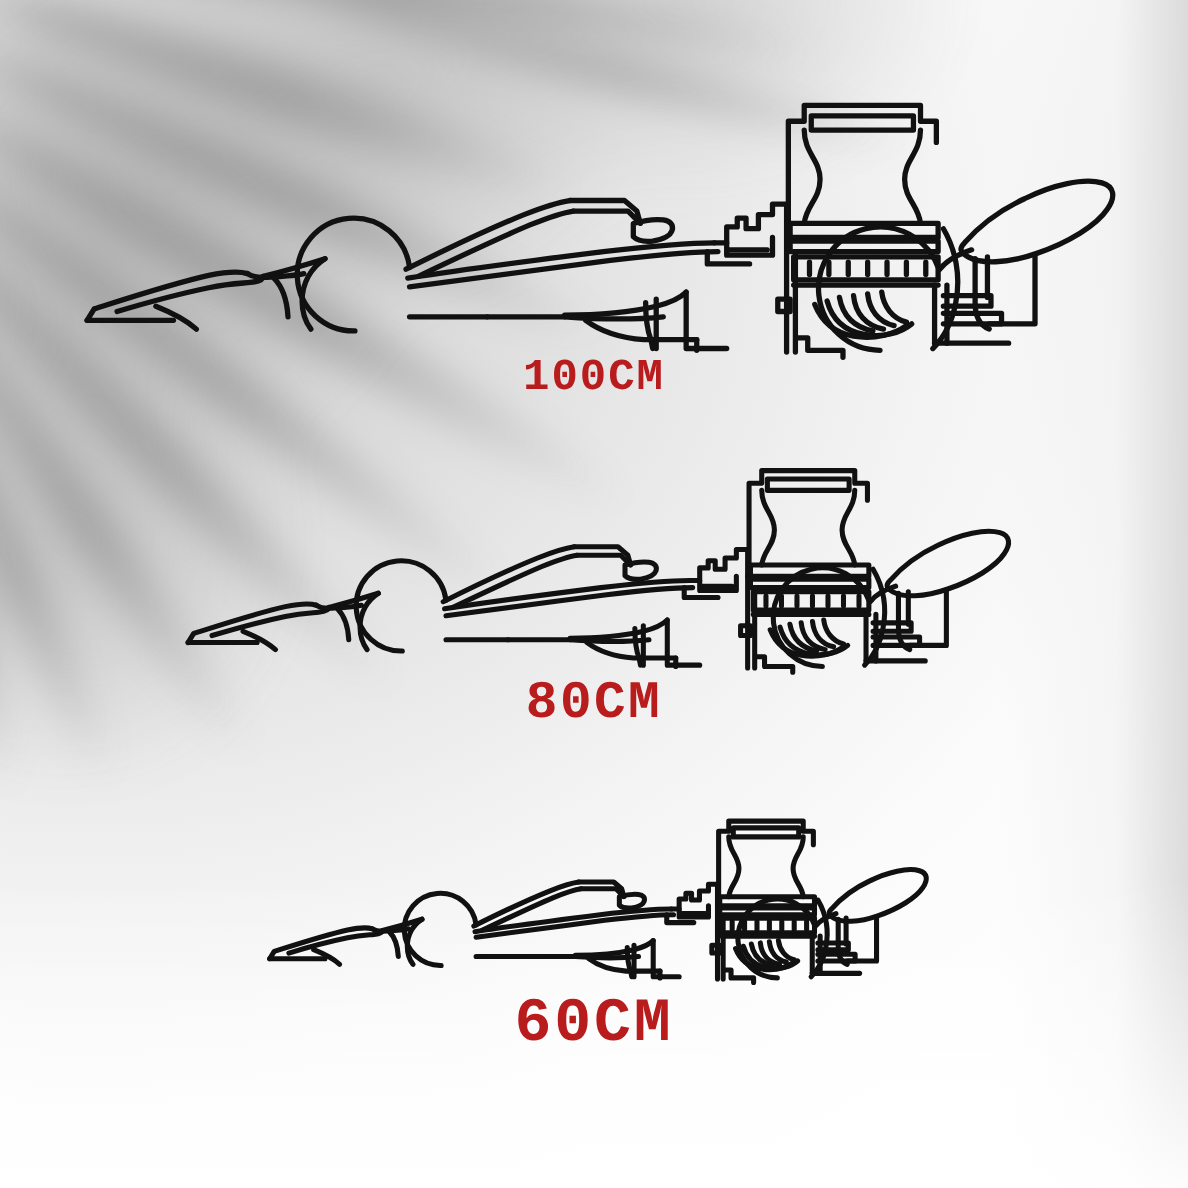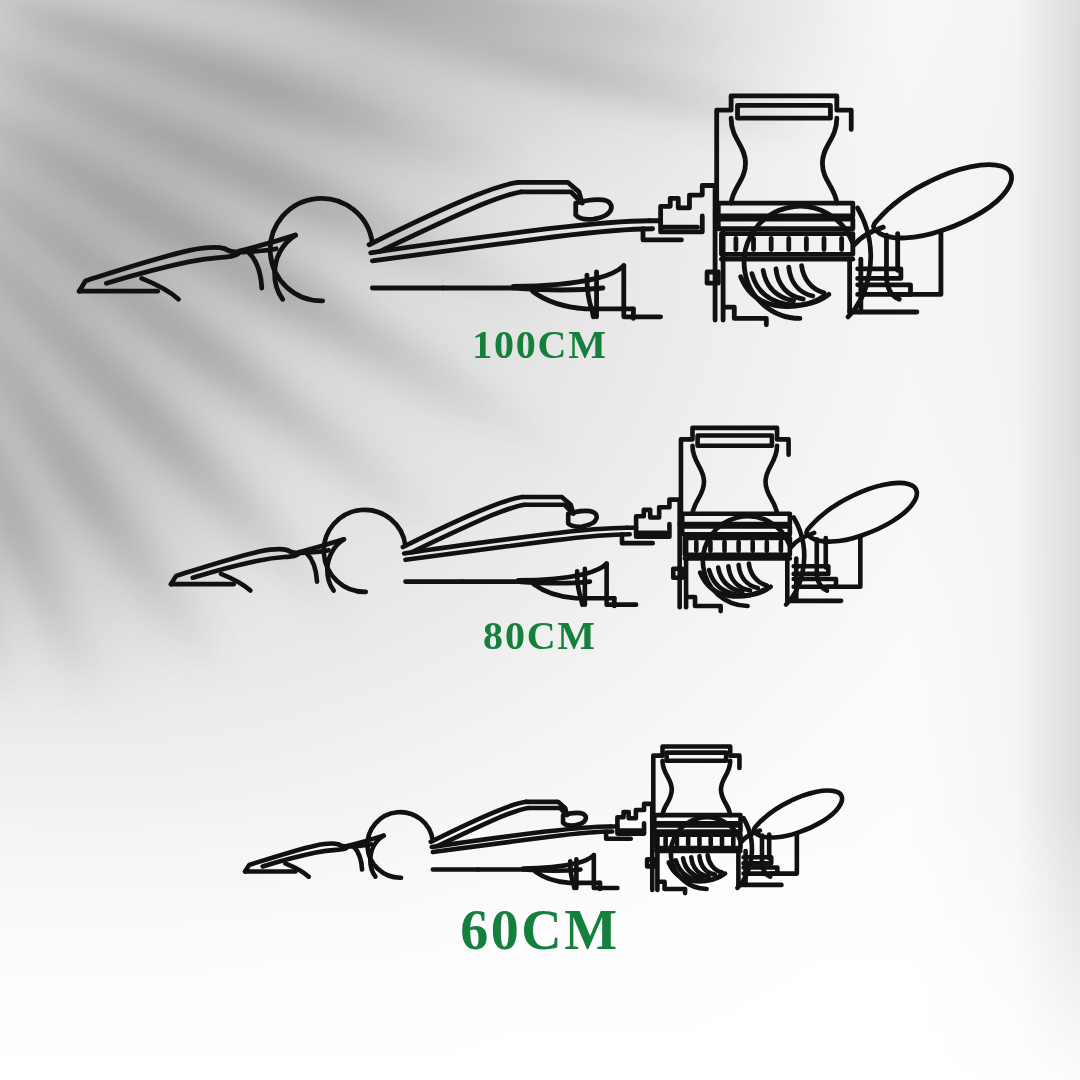--- a/index.html
+++ b/index.html
@@ -72,35 +72,35 @@
     text-align: center;
   }
   .car-wrap {
     position: relative;
     width: 1080px;
     display: block;
   }
   .car-wrap svg { display: block; margin: 0 auto; overflow: visible; }
 
   .size-label {
-    font-family: Liberation Serif, serif;
+    font-family: Liberation Mono, monospace;
     font-weight: 700;
-    color: #15803d;
+    color: #b91c1c;
     letter-spacing: 0.045em;
     line-height: 1;
     white-space: nowrap;
     -webkit-font-smoothing: antialiased;
   }
 
   #row-1 { top: 86px; }
   #row-2 { top: 420px; }
   #row-3 { top: 740px; }
 
   #label-1 { font-size: 40px; margin-top: 24px; }
-  #label-2 { font-size: 40px; margin-top: 24px; }
+  #label-2 { font-size: 48px; margin-top: 24px; }
   #label-3 { font-size: 56px; margin-top: 24px; }
 </style>
 </head>
 <body>
 
 <div id="stage">
 
   <div class="bg-base"></div>
 
   <div class="fronds">

